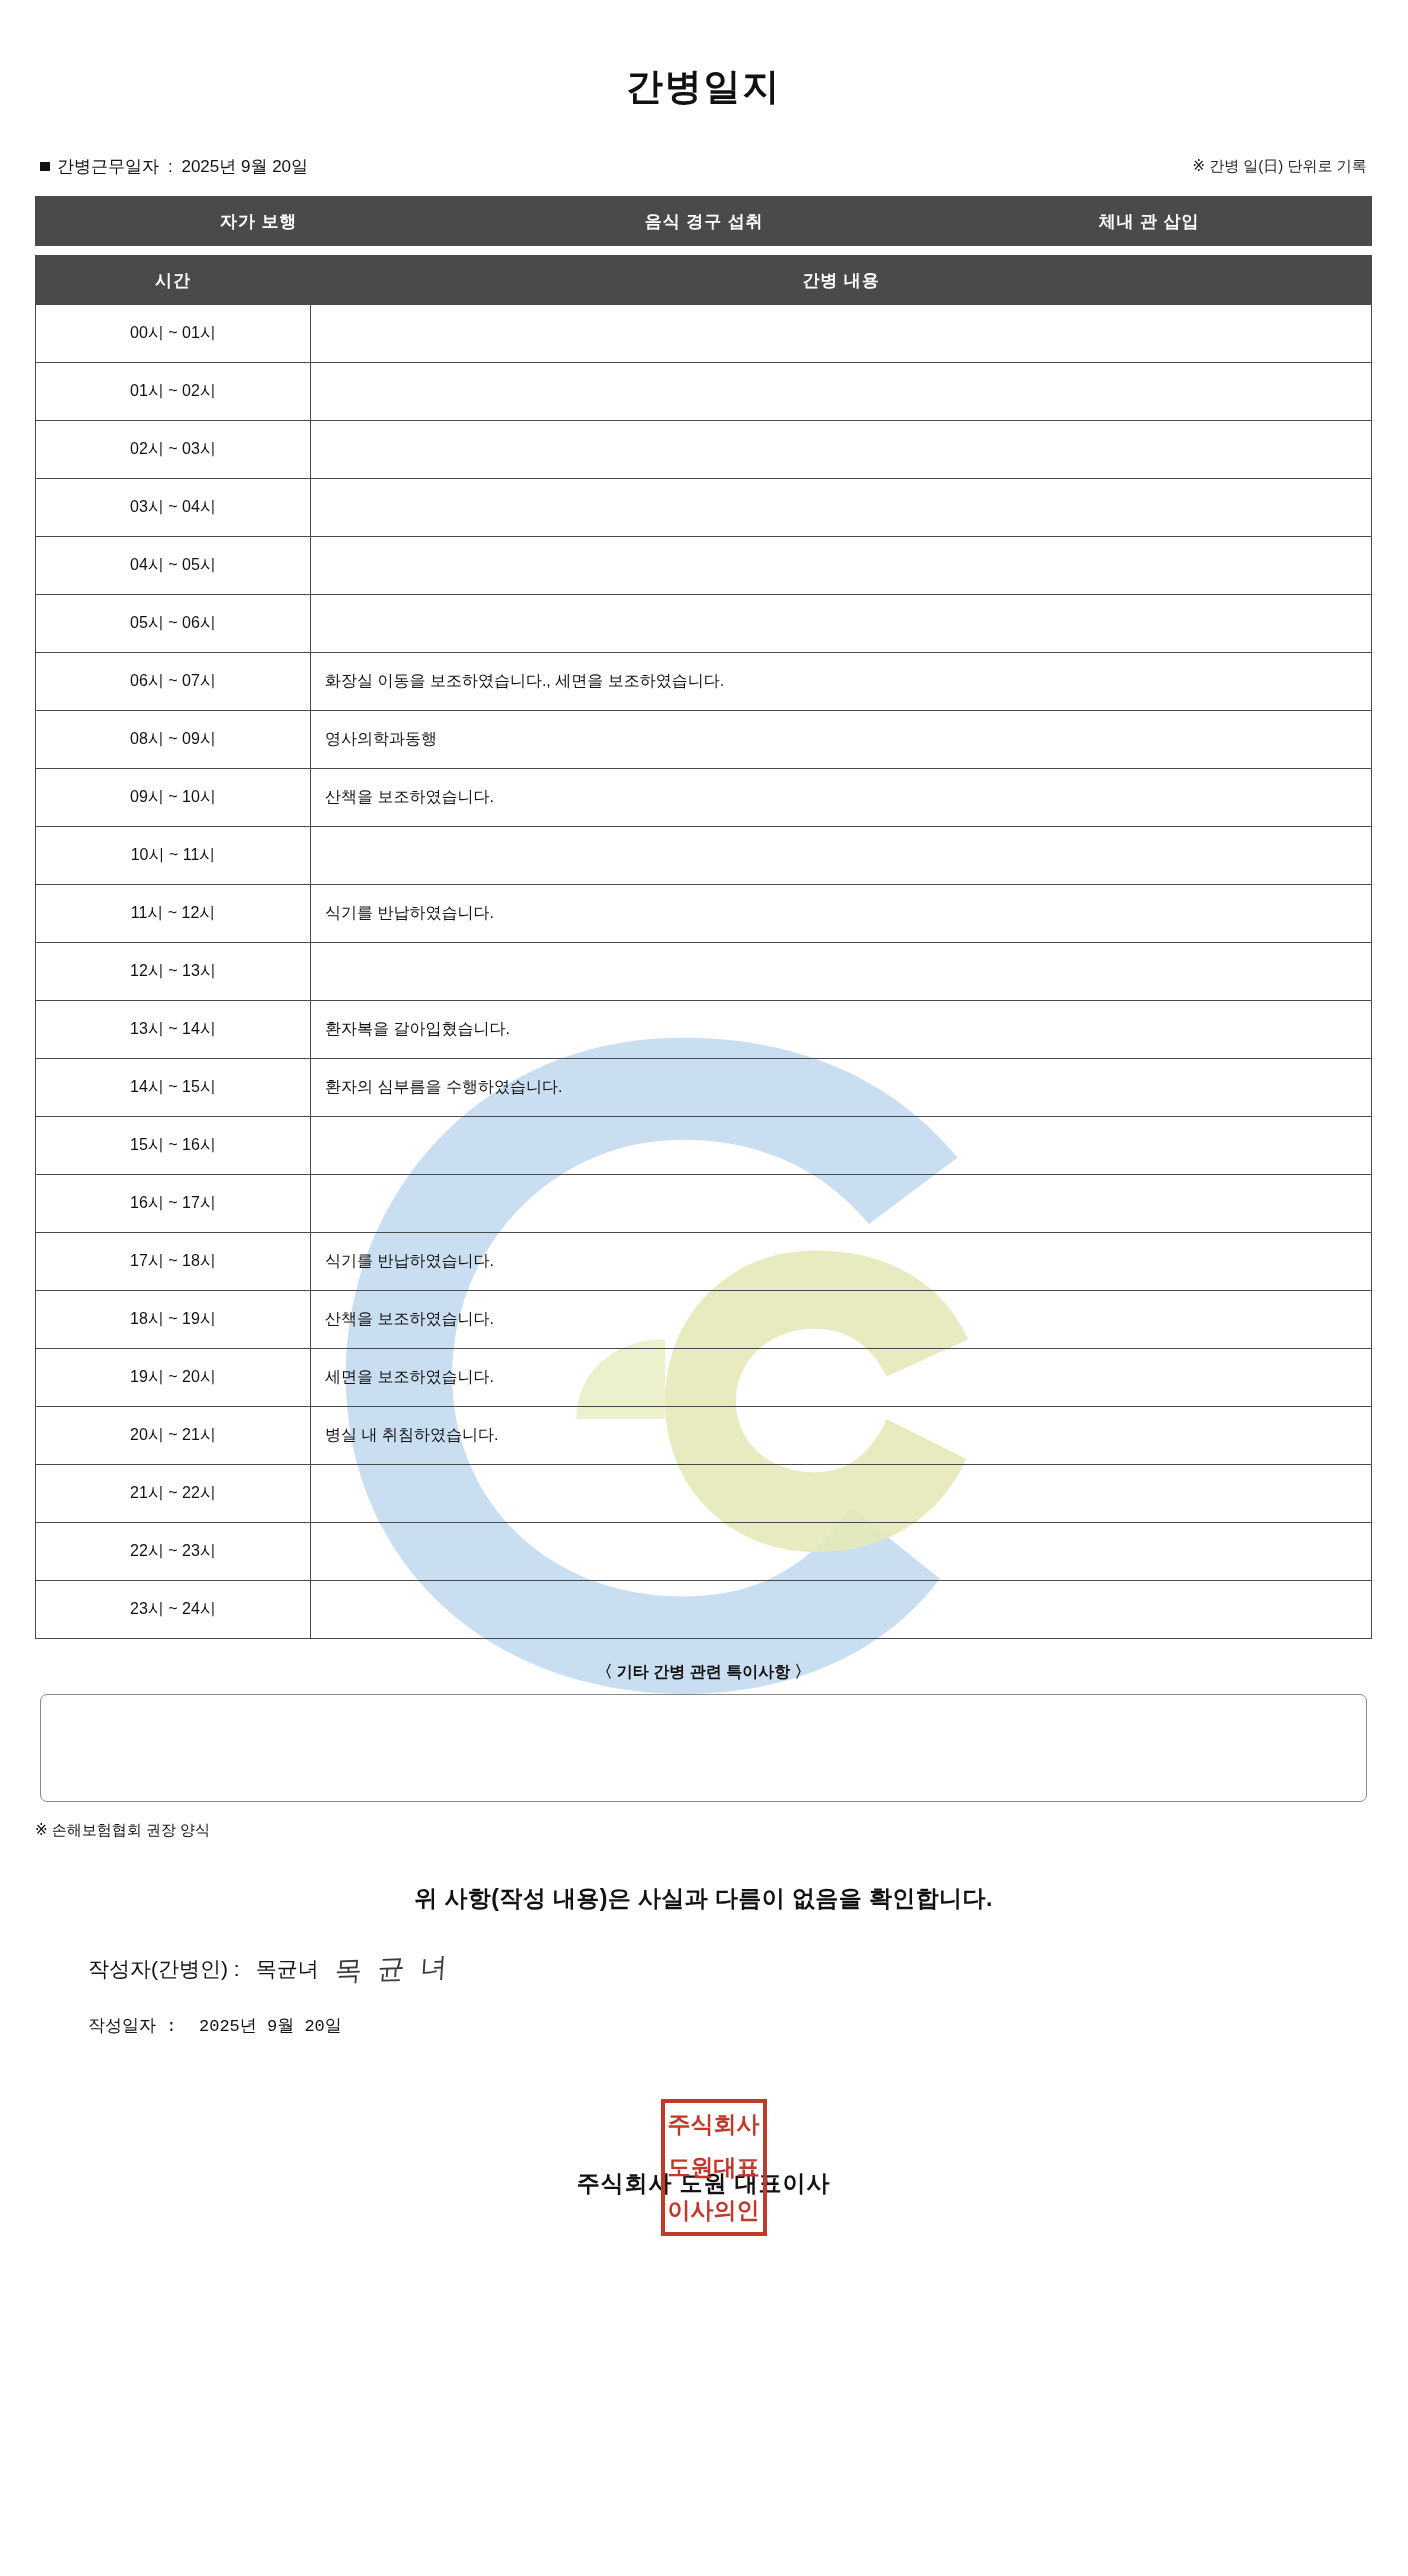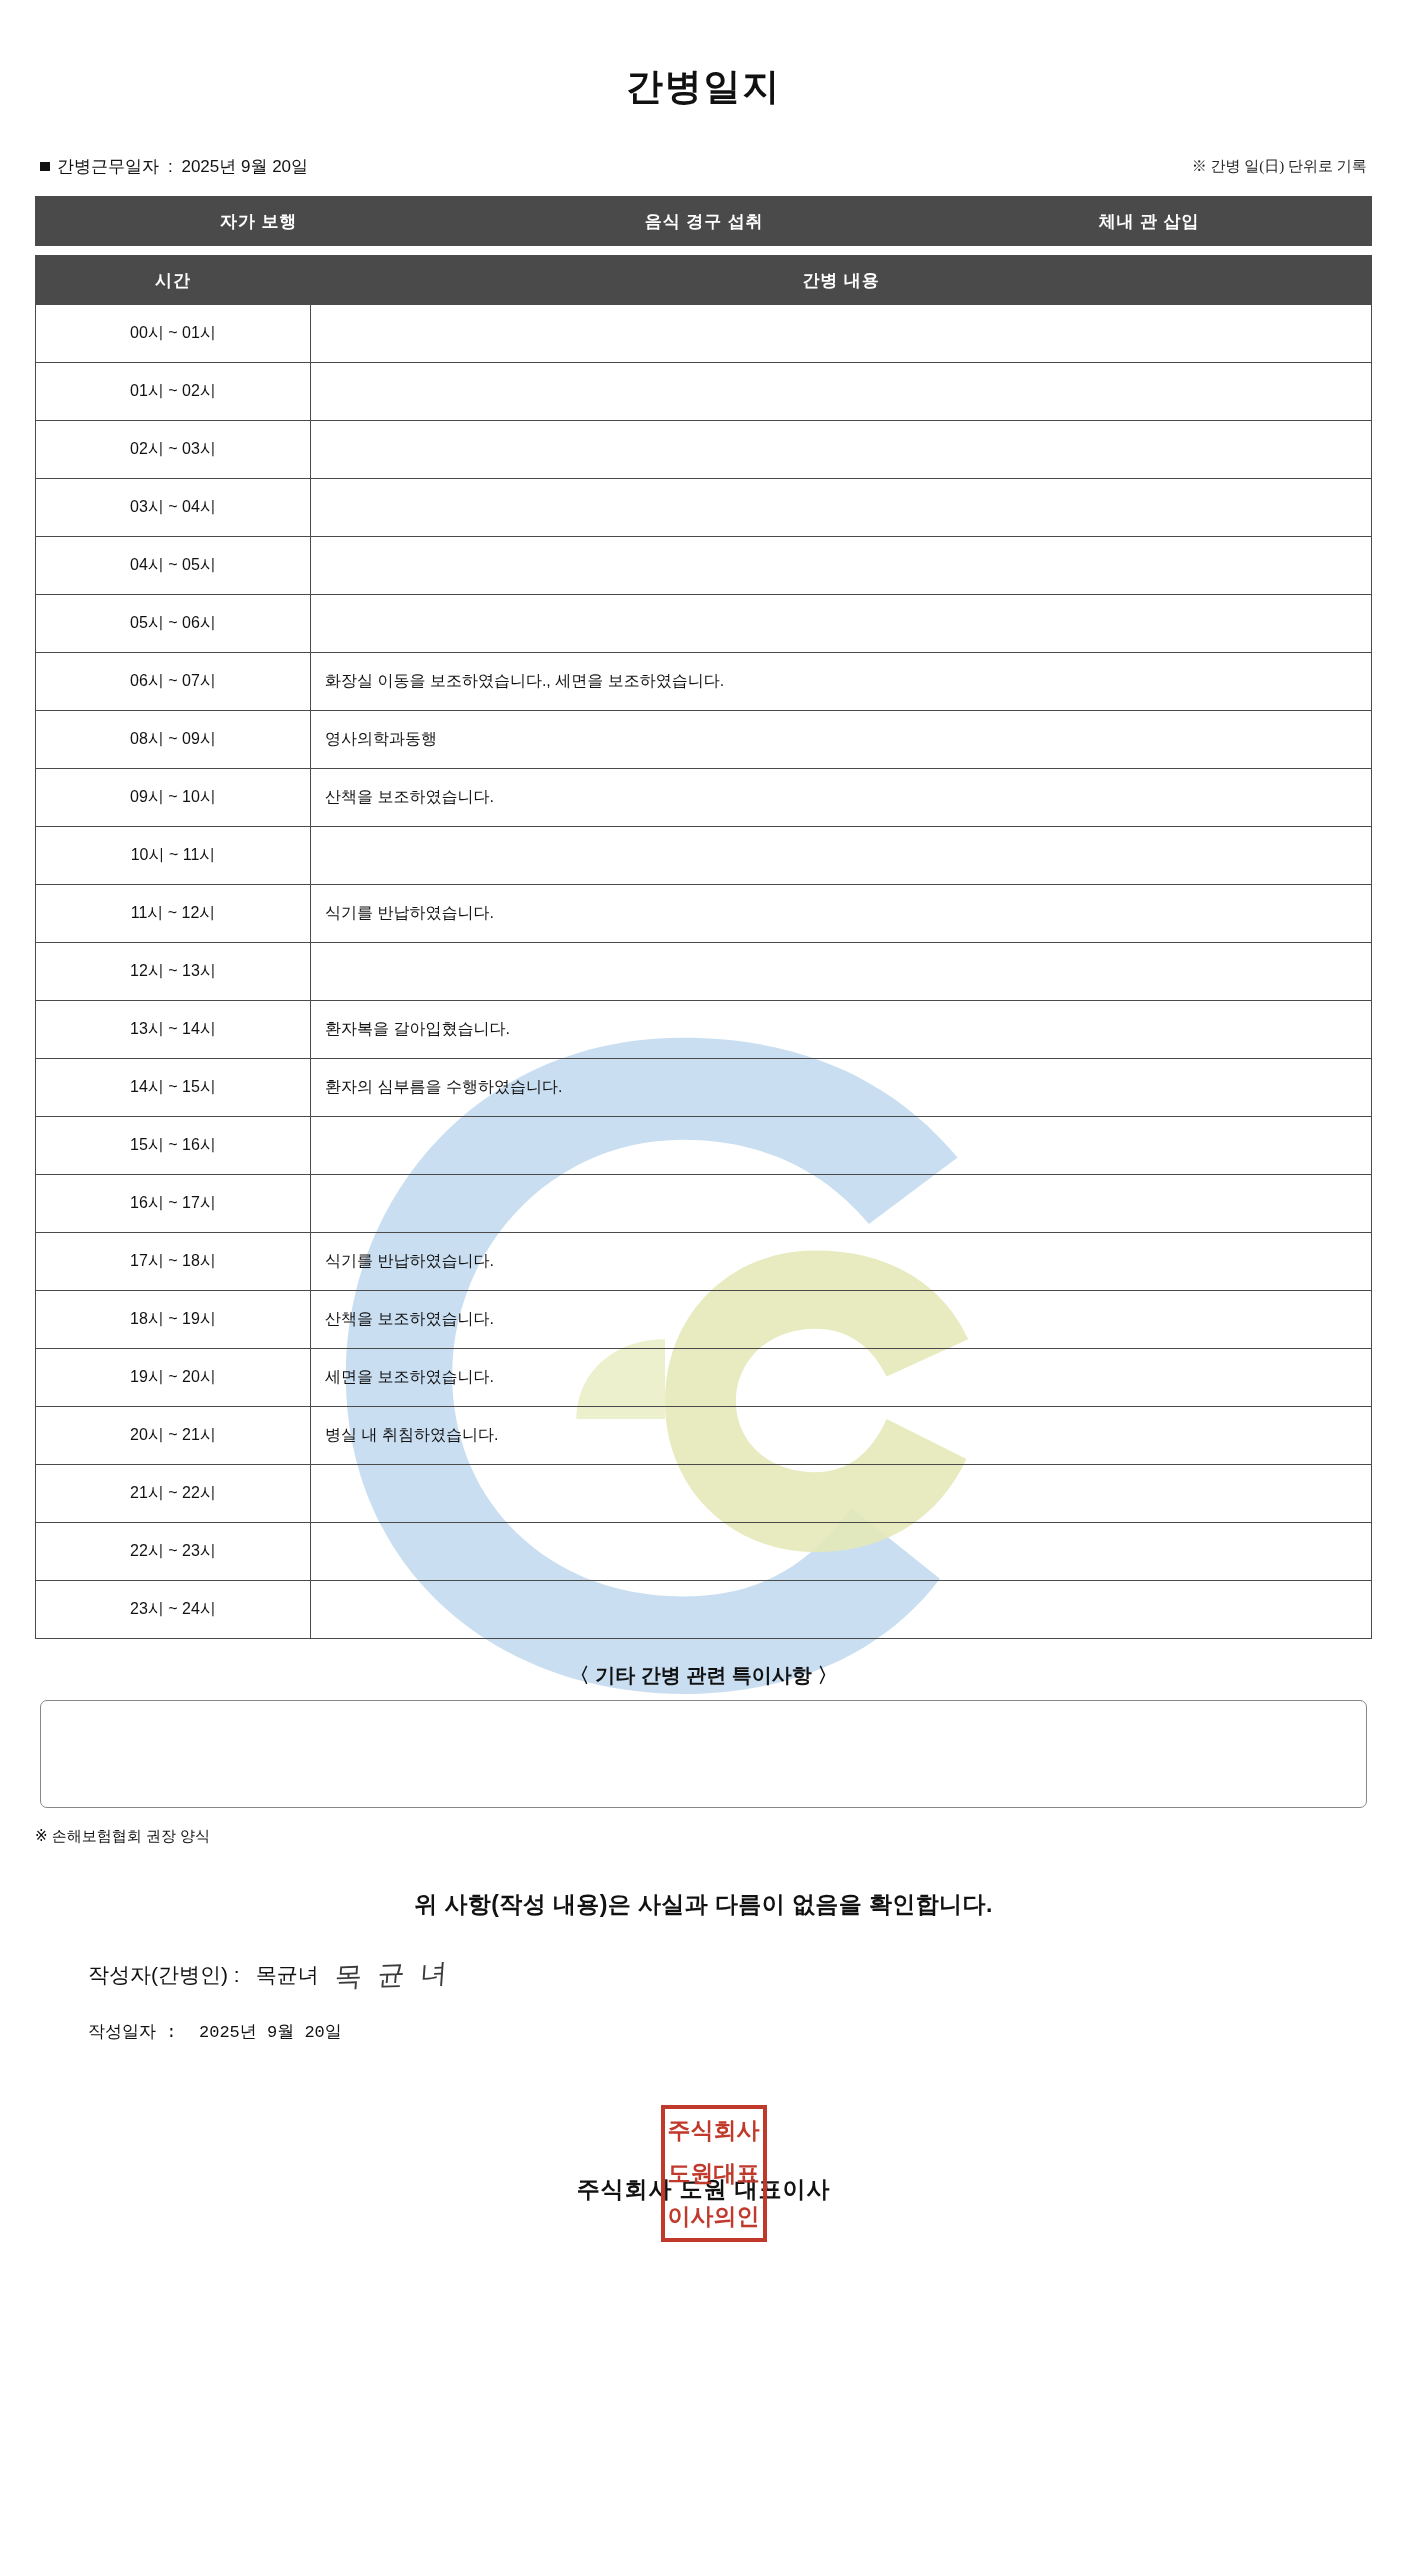--- a/index.html
+++ b/index.html
@@ -61,21 +61,20 @@
     display: inline-block;
     width: 9.8px;
     height: 9.8px;
     background: #111;
   }
   .meta-left .label { font-weight: normal; }
   .meta-left .sep { padding: 0 1.8px; }
   .meta-right {
     font-size: 15px;
     color: #222;
-    font-family: Liberation Serif, serif;
   }
 
   
   table.grid {
     border-collapse: collapse;
     width: 100%;
     table-layout: fixed;
   }
   table.grid td, table.grid th {
     border: 0.9px solid #4a4a4a;
@@ -122,21 +121,21 @@
     width: 275px;
   }
   table.hours td.content {
     text-align: left;
     padding-left: 14px;
   }
 
   
   .remarks-title {
     text-align: center;
-    font-size: 20px;
+    font-size: 16px;
     font-weight: bold;
     margin-top: 23px;
     margin-bottom: 10.6px;
   }
   .remarks-box {
     border: 0.9px solid #888;
     border-radius: 7px;
     height: 106px;
     margin: 0 5.3px;
     background: transparent;

